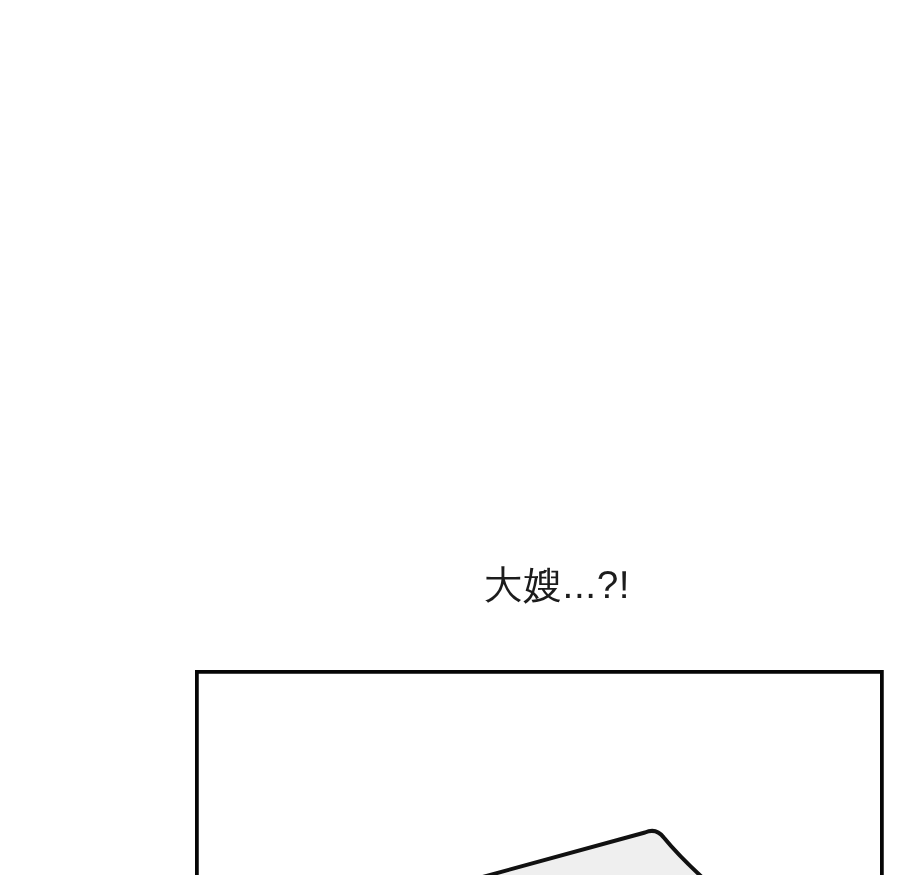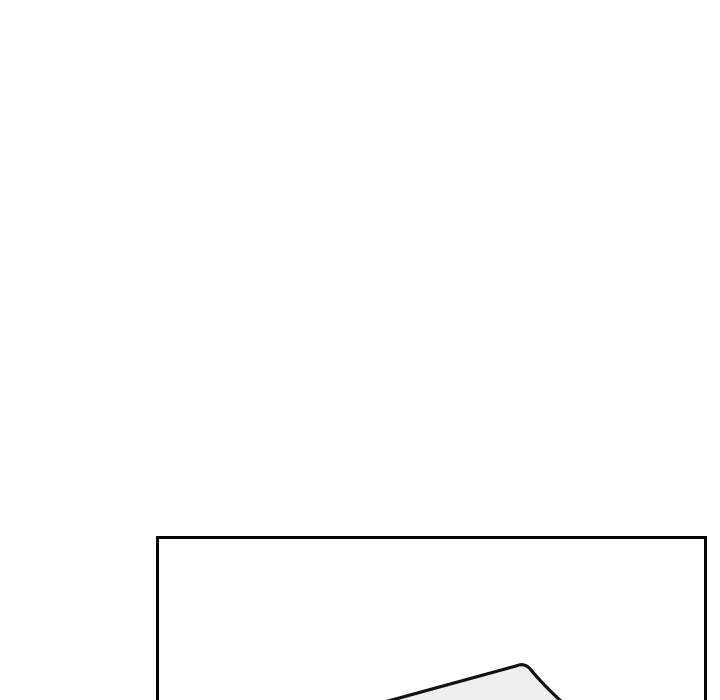--- a/index.html
+++ b/index.html
@@ -44,20 +44,21 @@
     width: 545px;
     height: 174px;
     display: block;
   }
 </style>
 </head>
 <body>
 
 <div class="stage">
 
+  <div class="speech-text">大嫂...?!</div>
 
   <div class="comic-panel">
 
     <svg class="panel-art" viewBox="0 0 545 174" xmlns="http://www.w3.org/2000/svg">
 
       <path d="M 222 167 L 357 130 Q 366 126 372 134 C 381 145 392 155 404 167" fill="none" stroke-width="3" stroke-linecap="round" opacity="0.55" stroke="#b5b5b5"></path>
 
       <path d="M 218 176 L 222 164 L 357 127 Q 366 123 372 131 C 381 142 392 153 404 164 L 408 176 Z" stroke-width="3.2" stroke-linejoin="round" fill="#efefef"></path>
       <path d="M 222 164 L 357 127 Q 366 123 372 131 C 381 142 392 153 404 164" fill="none" stroke-width="3.2" stroke-linecap="round" stroke-linejoin="round" stroke="#111111"></path>
     </svg>

